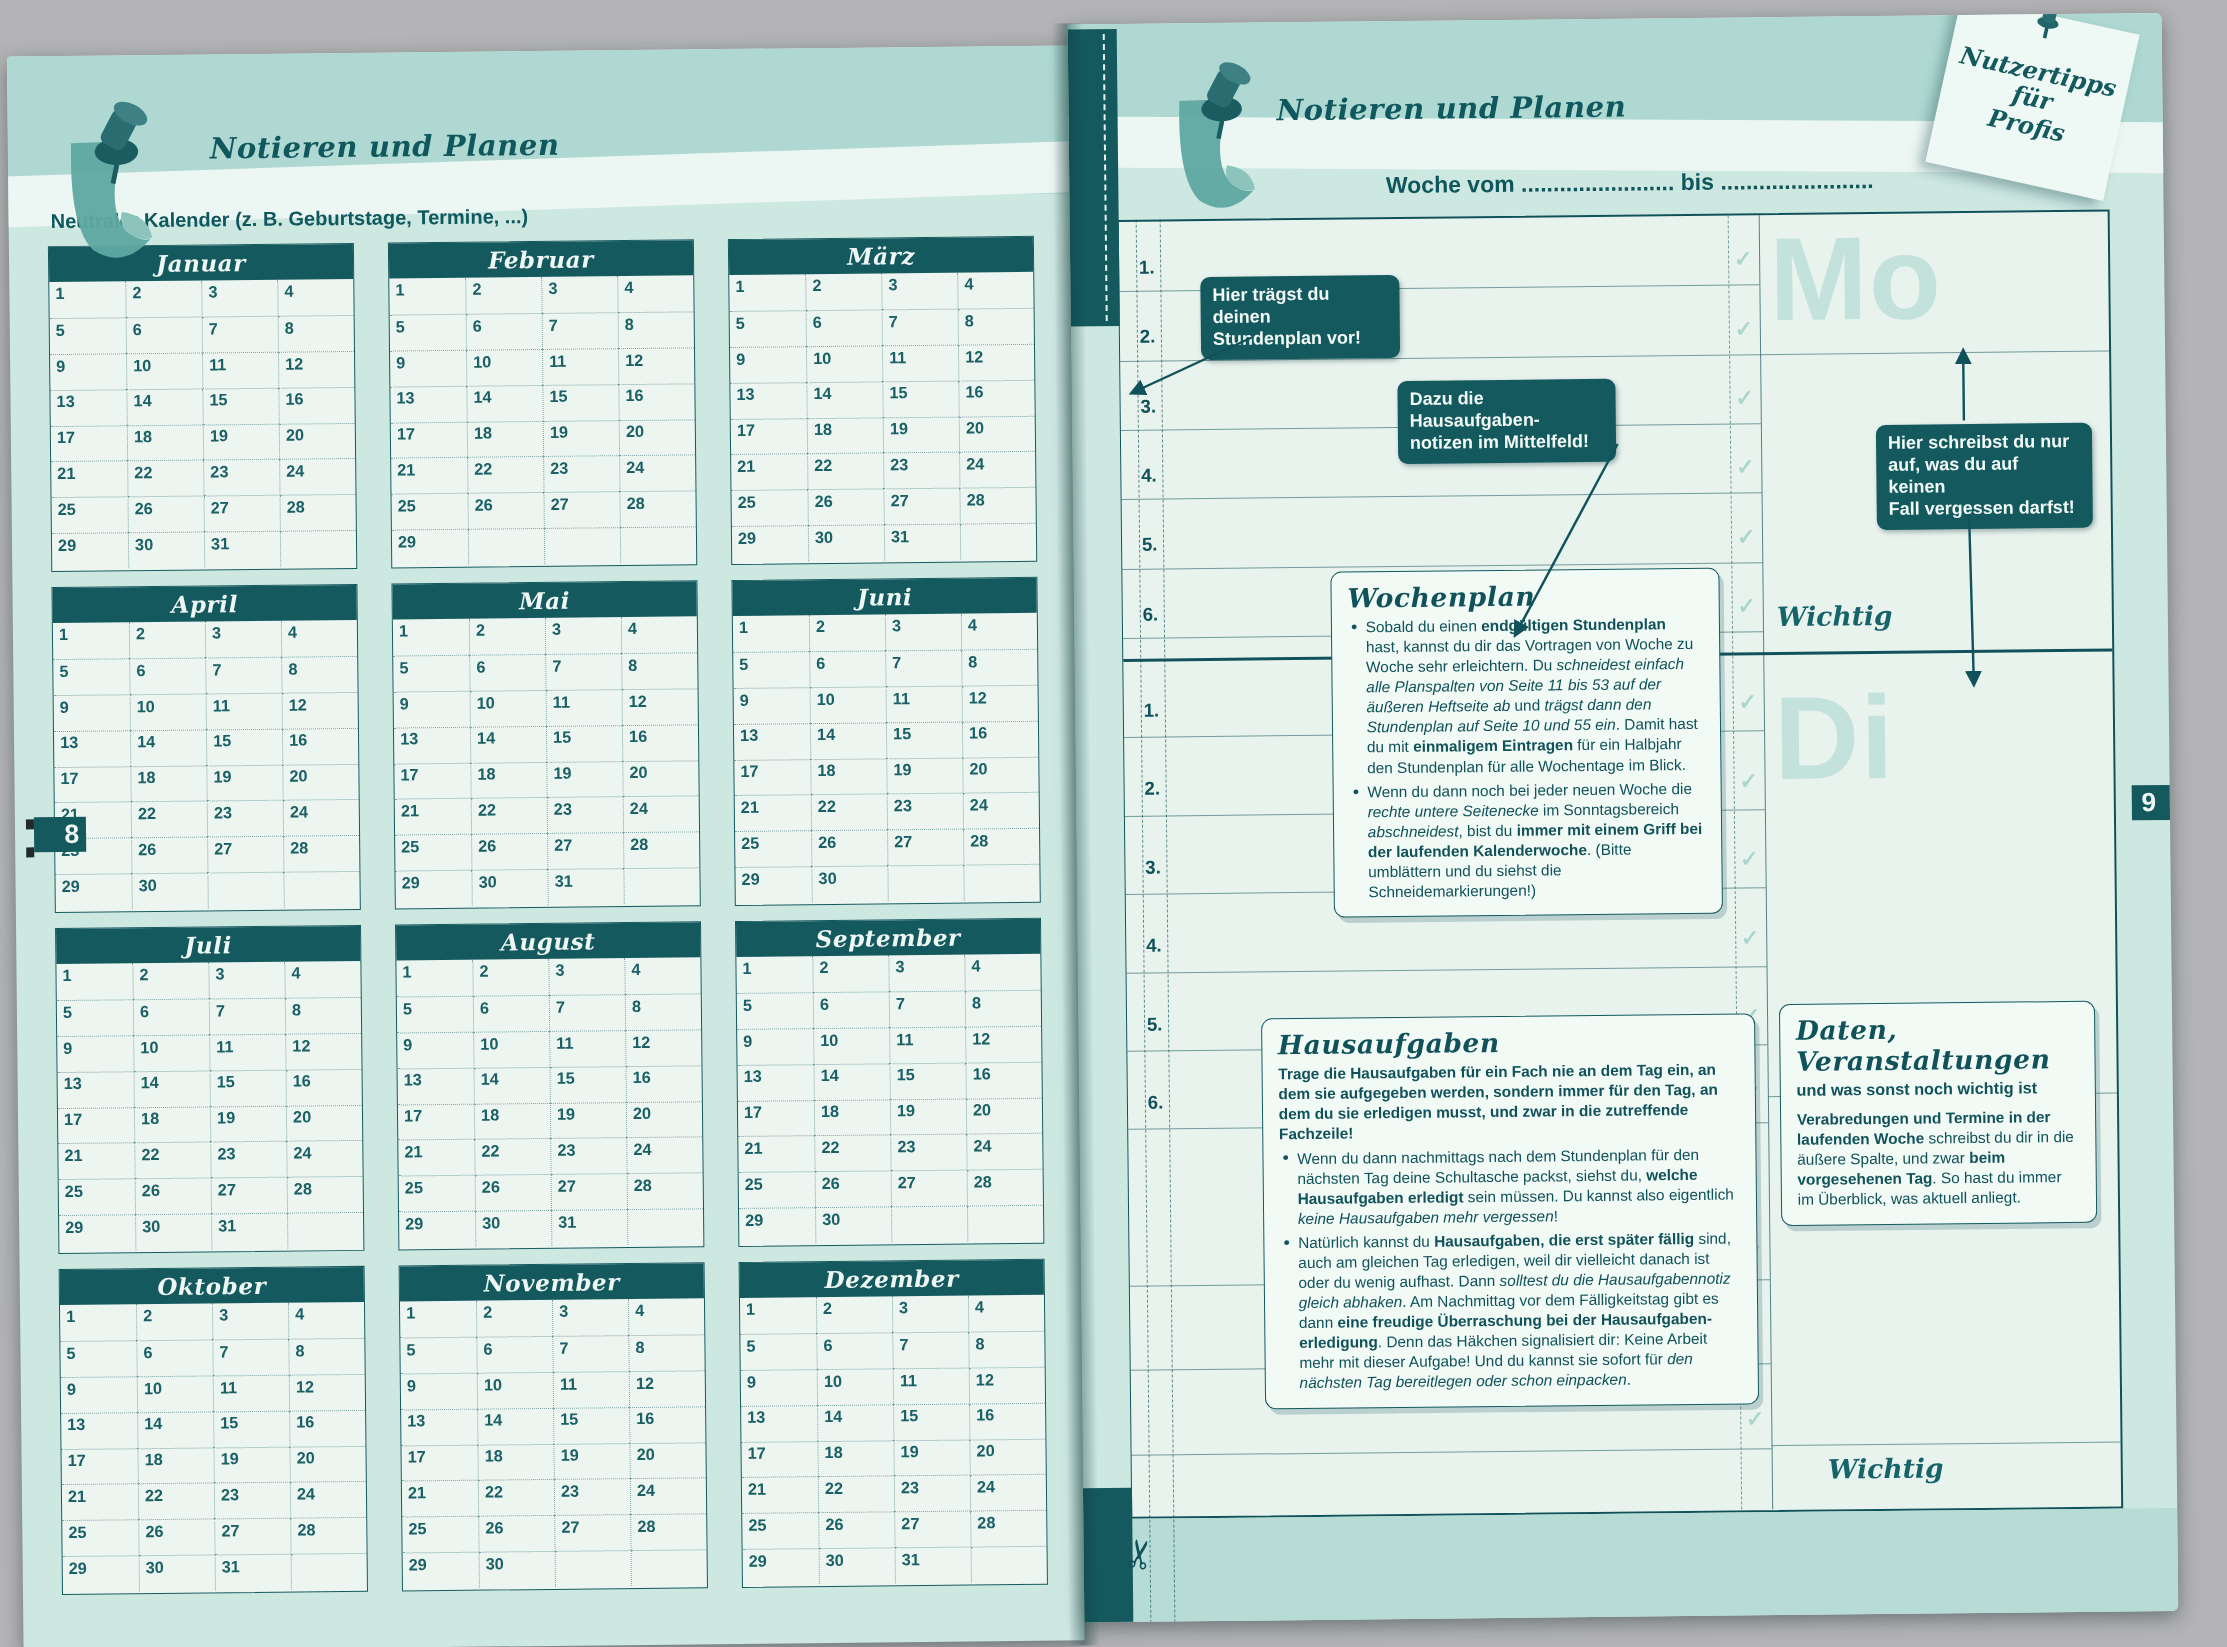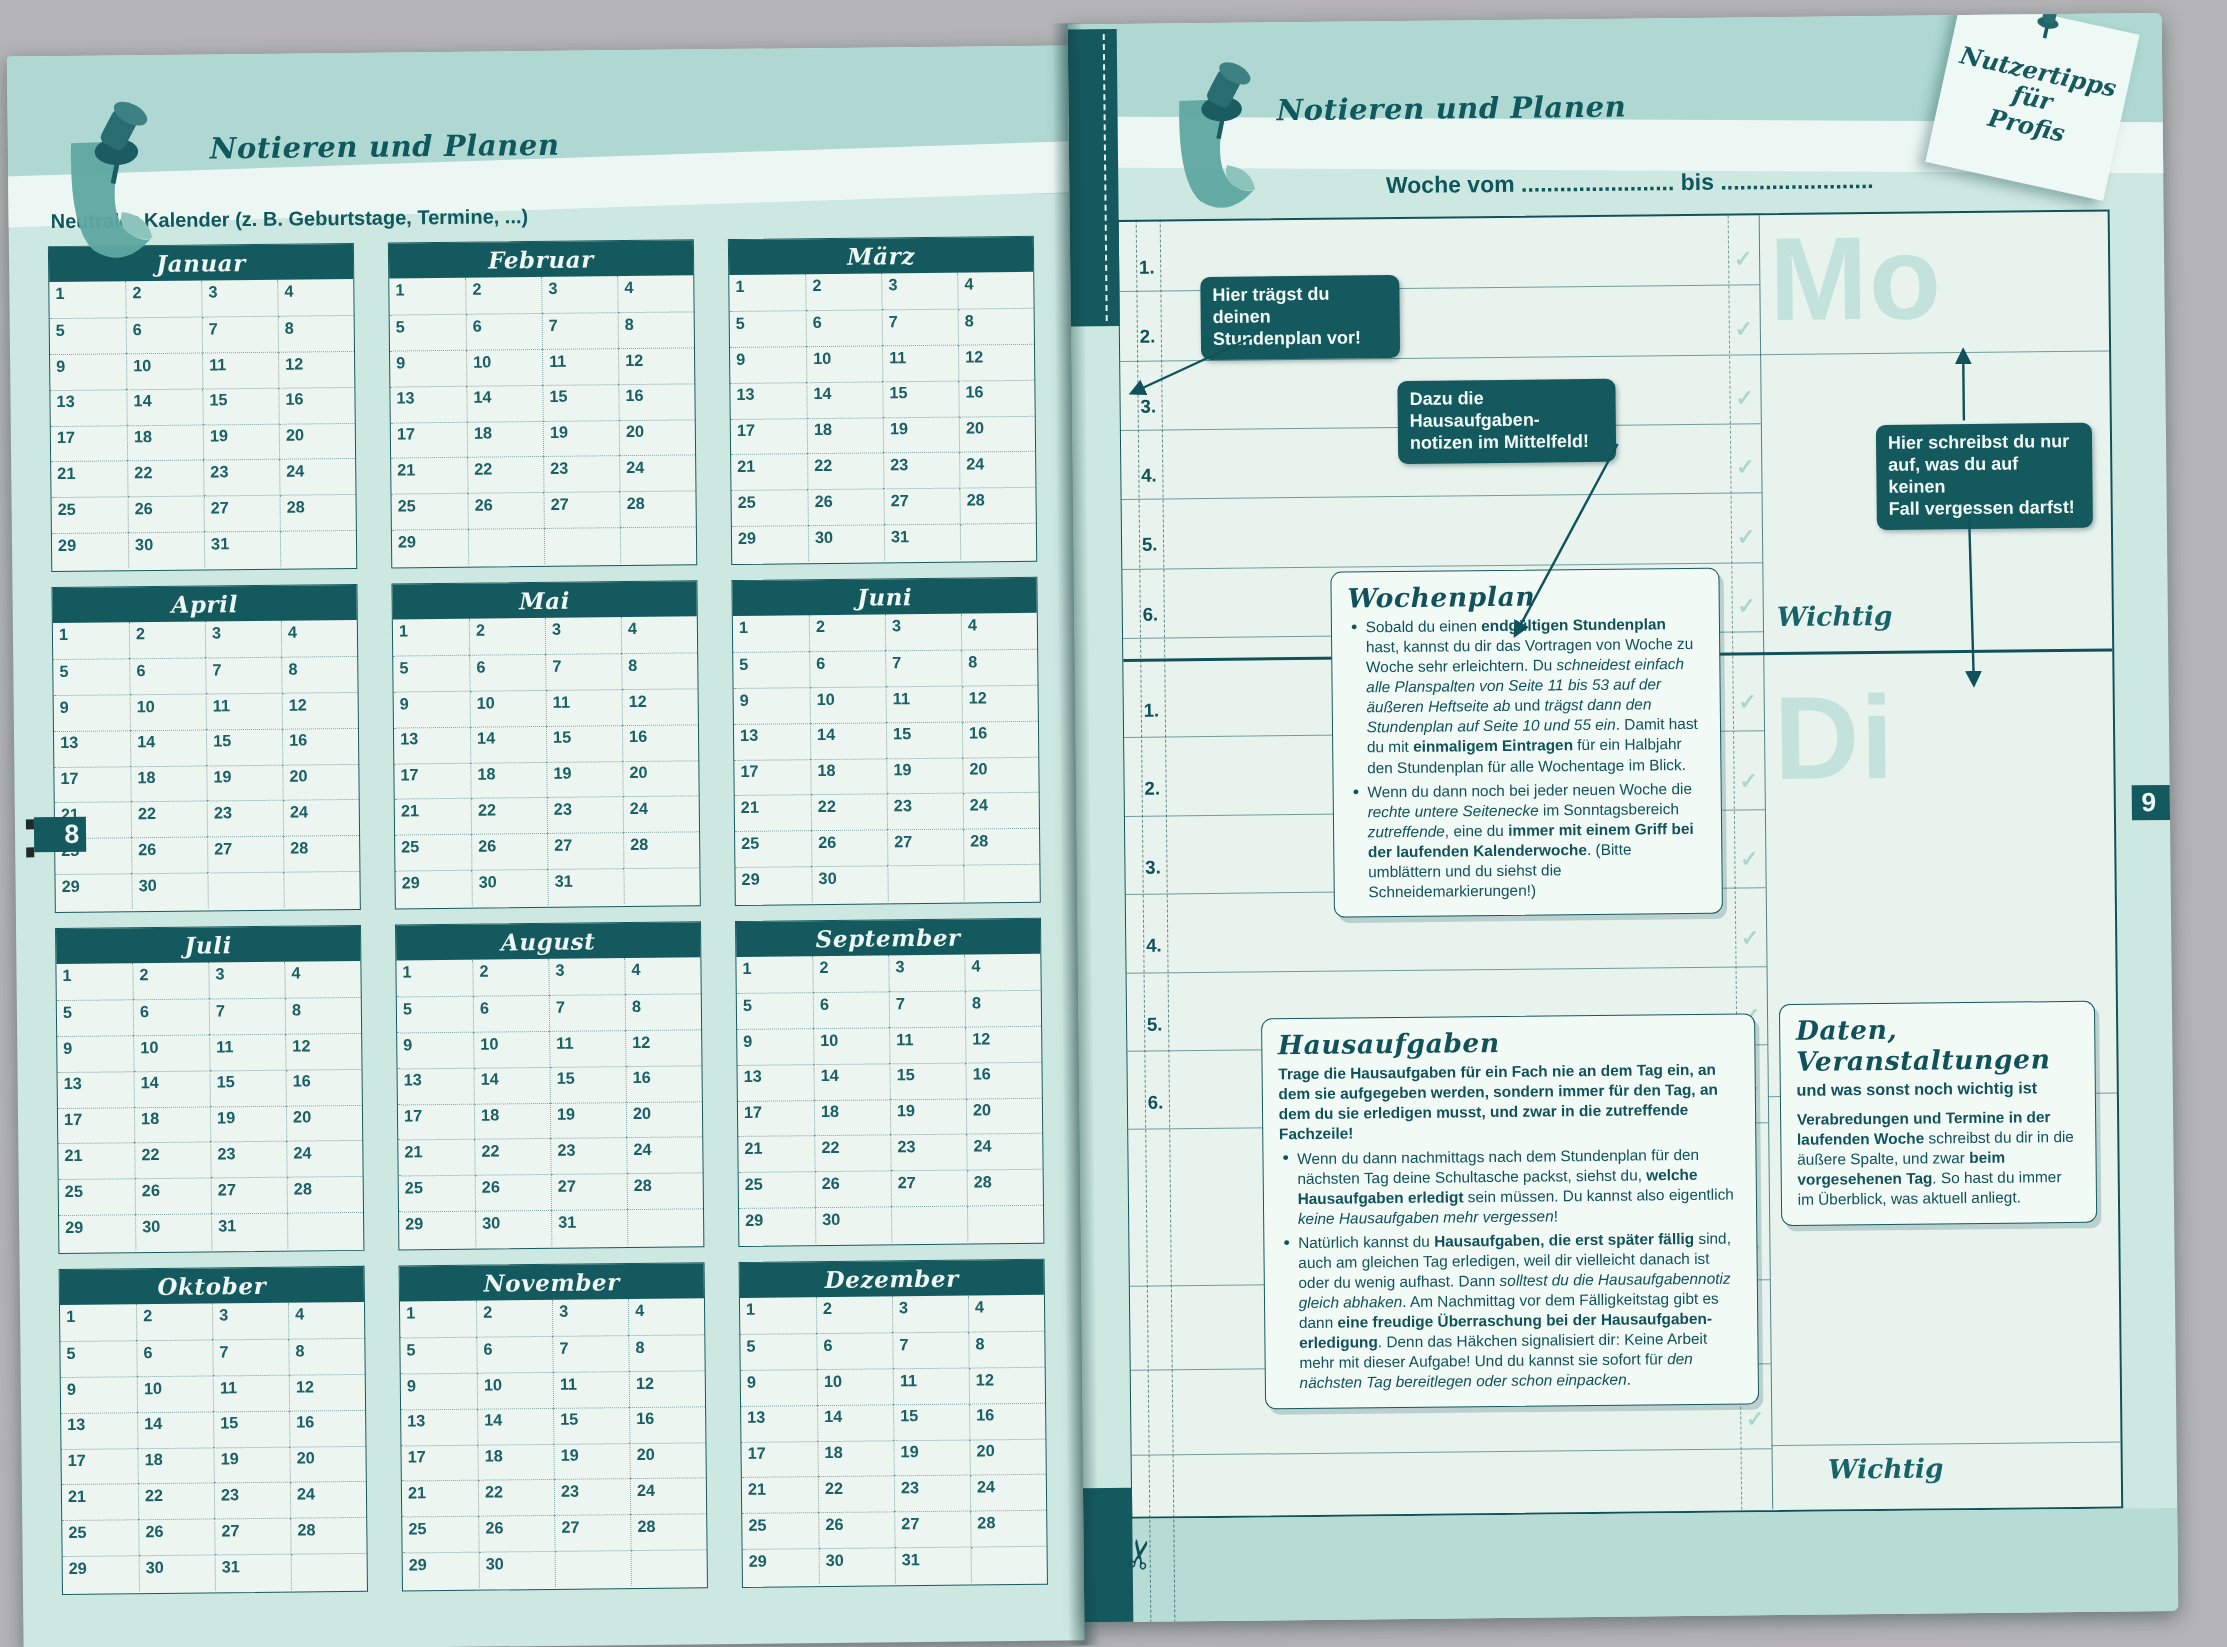--- a/index.html
+++ b/index.html
@@ -674,21 +674,21 @@
         <line x1="300" y1="522" x2="100" y2="612" stroke="#11525a" stroke-width="4" marker-end="url(#ah)"></line>
         <line x1="905" y1="705" x2="732" y2="1020" stroke="#11525a" stroke-width="4" marker-end="url(#ah)"></line>
         <line x1="1480" y1="672" x2="1480" y2="556" stroke="#11525a" stroke-width="4" marker-end="url(#ah)"></line>
         <line x1="1487" y1="832" x2="1492" y2="1110" stroke="#11525a" stroke-width="4" marker-end="url(#ah)"></line>
       </svg>
 
       <div class="tipbox box-wochenplan">
         <div class="title">Wochenplan</div>
         <div>
             <div class="bullet"><span>Sobald du einen </span><span class="b">endgültigen Stundenplan</span><span> hast, kannst du dir das Vortragen von Woche zu Woche sehr erleichtern. Du </span><span class="i">schneidest einfach alle Planspalten von Seite 11 bis 53 auf der äußeren Heftseite ab</span><span> und </span><span class="i">trägst dann den Stundenplan auf Seite 10 und 55 ein</span><span>. Damit hast du mit </span><span class="b">einmaligem Eintragen</span><span> für ein Halbjahr den Stundenplan für alle Wochentage im Blick.</span></div>
-            <div class="bullet"><span>Wenn du dann noch bei jeder neuen Woche die </span><span class="i">rechte untere Seitenecke</span><span> im Sonntagsbereich </span><span class="i">zutreffende</span><span>, eine du </span><span class="b">immer mit einem Griff bei der laufenden Kalenderwoche</span><span>. (Bitte umblättern und du siehst die Schneidemarkierungen!)</span></div>
+            <div class="bullet"><span>Wenn du dann noch bei jeder neuen Woche die </span><span class="i">rechte untere Seitenecke</span><span> im Sonntagsbereich </span><span class="i">abschneidest</span><span>, bist du </span><span class="b">immer mit einem Griff bei der laufenden Kalenderwoche</span><span>. (Bitte umblättern und du siehst die Schneidemarkierungen!)</span></div>
           </div>
       </div>
       <div class="tipbox box-hausaufgaben">
         <div class="title">Hausaufgaben</div>
         <div class="tbody b"><span class="b">Trage die Hausaufgaben für ein Fach nie an dem Tag ein, an dem sie aufgegeben werden, sondern immer für den Tag, an dem du sie erledigen musst, und zwar in die zutreffende Fachzeile!</span></div>
         <div>
             <div class="bullet"><span>Wenn du dann nachmittags nach dem Stundenplan für den nächsten Tag deine Schultasche packst, siehst du, </span><span class="b">welche Hausaufgaben erledigt</span><span> sein müssen. Du kannst also eigentlich </span><span class="i">keine Hausaufgaben mehr vergessen</span><span>!</span></div>
             <div class="bullet"><span>Natürlich kannst du </span><span class="b">Hausaufgaben, die erst später fällig</span><span> sind, auch am gleichen Tag erledigen, weil dir vielleicht danach ist oder du wenig aufhast. Dann </span><span class="i">solltest du die Hausaufgabennotiz gleich abhaken</span><span>. Am Nachmittag vor dem Fälligkeitstag gibt es dann </span><span class="b">eine freudige Überraschung bei der Hausaufgaben-erledigung</span><span>. Denn das Häkchen signalisiert dir: Keine Arbeit mehr mit dieser Aufgabe! Und du kannst sie sofort für </span><span class="i">den nächsten Tag bereitlegen oder schon einpacken</span><span>.</span></div>
           </div>
       </div>

